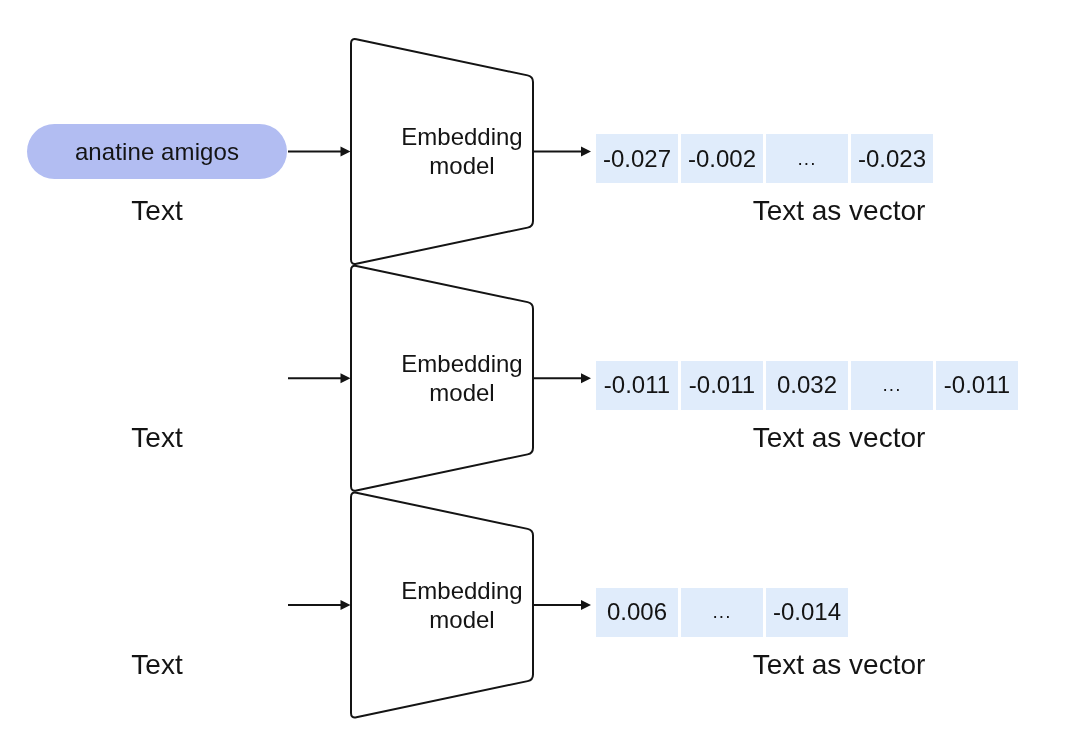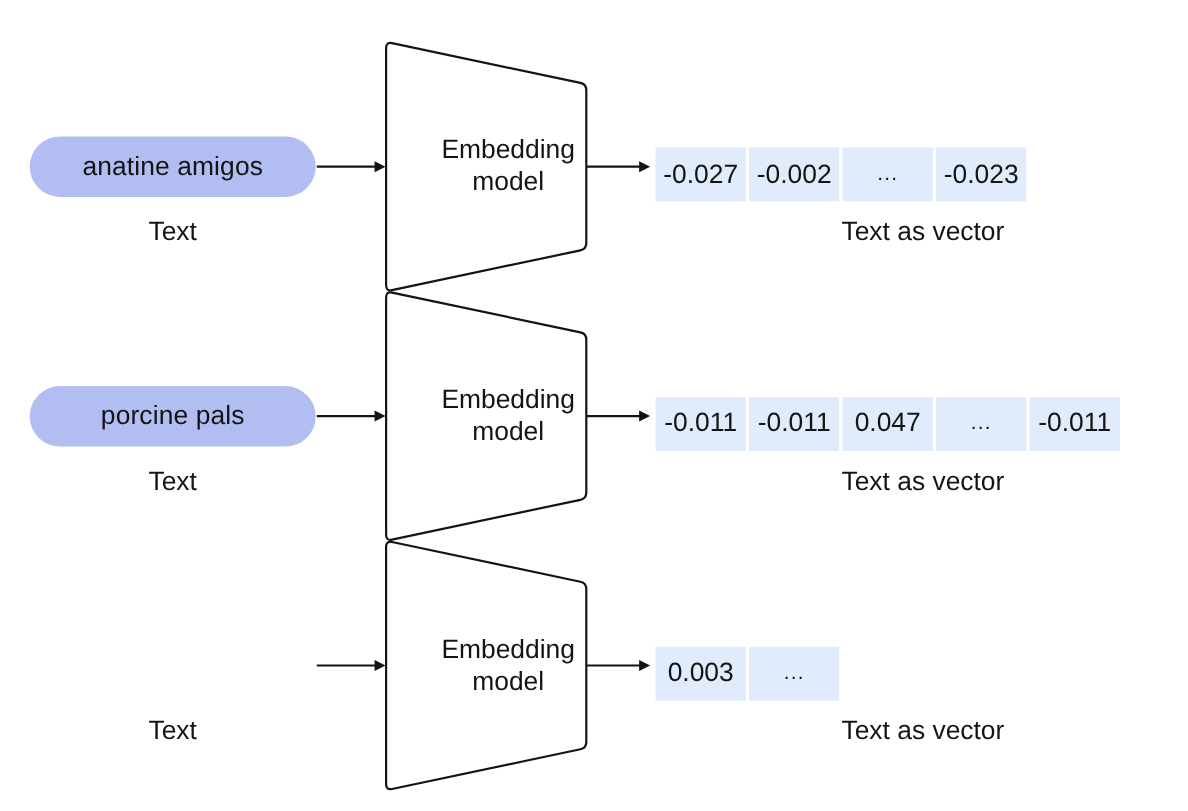--- a/index.html
+++ b/index.html
@@ -46,21 +46,21 @@
     font-size: 24px;
     letter-spacing: 0.1px;
     white-space: nowrap;
   }
   .caption {
     position: absolute;
     top: 158px;
     height: 30px;
     line-height: 30px;
     text-align: center;
-    font-size: 24px;
+    font-size: 28px;
   }
   .caption.input-caption {
     left: 27px;
     width: 260px;
   }
   .caption.vector-caption {
     left: 628px;
     width: 422px;
   }
   .model-label {
@@ -128,38 +128,36 @@
     <div class="cells">
       <div class="cell">-0.027</div>
       <div class="cell">-0.002</div>
       <div class="cell ellipsis">...</div>
       <div class="cell">-0.023</div>
     </div>
     <div class="caption vector-caption">Text as vector</div>
   </div>
 
   <div class="row r1">
-    <div class="pill">
-      <span>porcine pals</span>
-    </div>
     <div class="caption input-caption">Text</div>
     <div class="model-label">Embedding model</div>
     <div class="cells">
       <div class="cell">-0.011</div>
       <div class="cell">-0.011</div>
-      <div class="cell">0.047</div>
+      <div class="cell">0.032</div>
       <div class="cell ellipsis">...</div>
       <div class="cell">-0.011</div>
     </div>
     <div class="caption vector-caption">Text as vector</div>
   </div>
 
   <div class="row r2">
     <div class="caption input-caption">Text</div>
     <div class="model-label">Embedding model</div>
     <div class="cells">
-      <div class="cell">0.003</div>
+      <div class="cell">0.006</div>
       <div class="cell ellipsis">...</div>
+      <div class="cell">-0.014</div>
     </div>
     <div class="caption vector-caption">Text as vector</div>
   </div>
 
 </div>
 
 </body></html>

